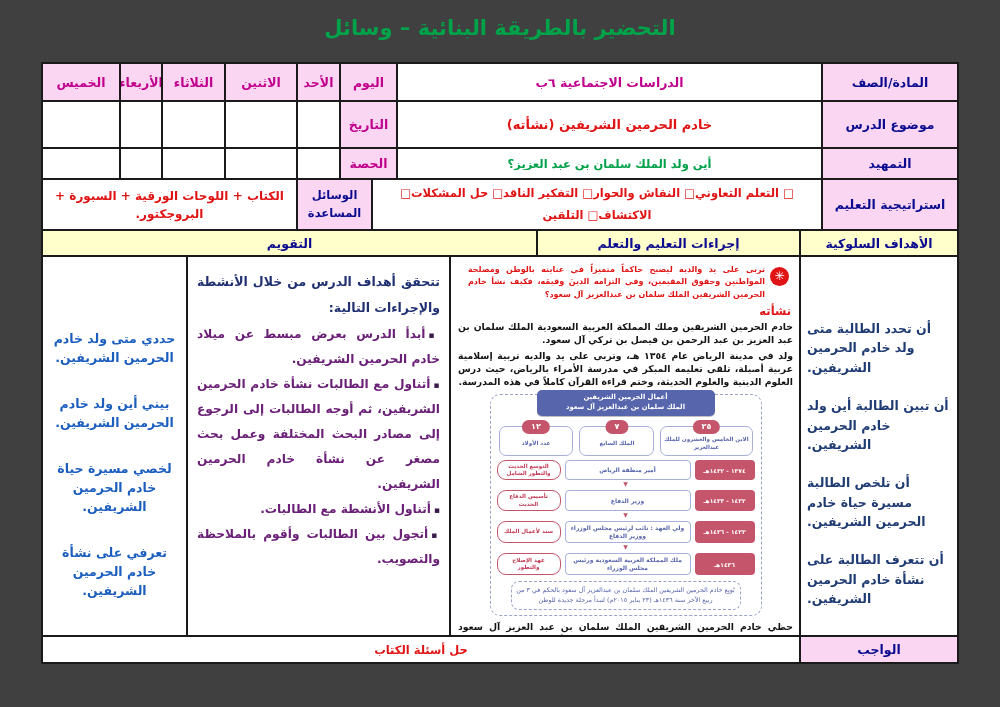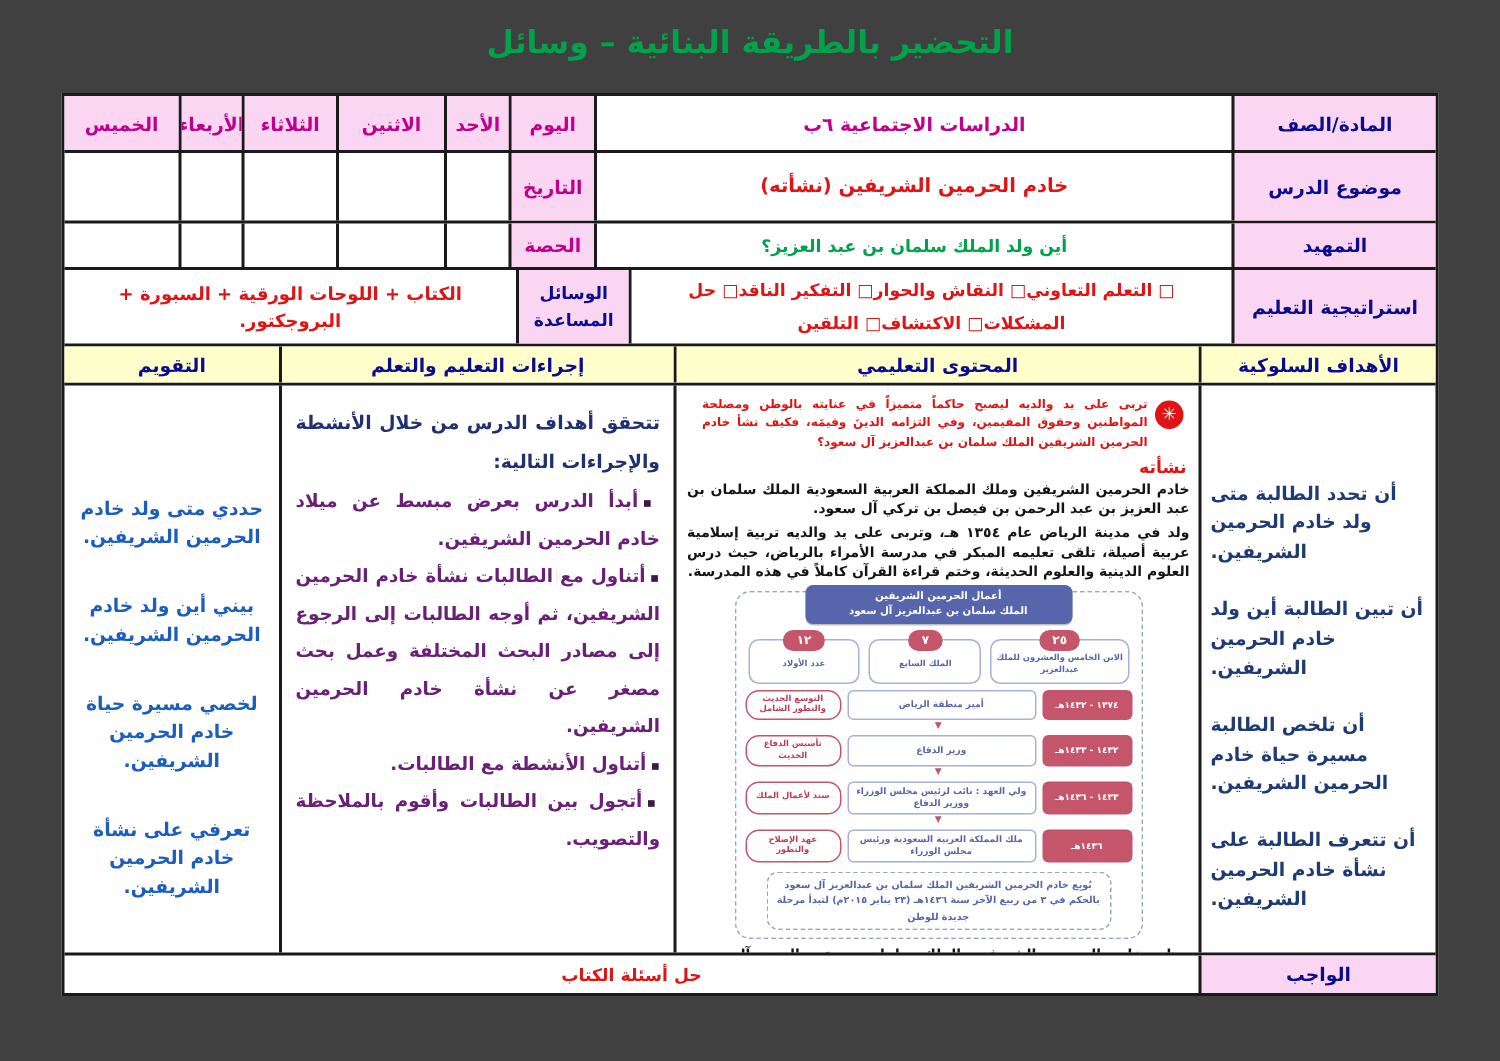--- a/index.html
+++ b/index.html
@@ -37,21 +37,21 @@
   
   .c-rlabel { width:136px; }
   .c-rvalue { width:425px; }
   .c-day { width:57px; }
   .c-sun { width:43px; }
   .c-mon { width:72px; }
   .c-tue { width:63px; }
   .c-wed { width:42px; }
   .c-thu { flex:1; }
 
-  .c-strat { width:402px; }
+  .c-strat { width:450px; }
   .c-aidlbl { width:75px; }
   .c-aids { flex:1; }
 
   
   .c-obj { width:158px; }
   .c-content { width:350px; }
   .c-proc { width:263px; }
   .c-eval { flex:1; }
   .c-hwval { flex:1; }
 
@@ -93,21 +93,21 @@
     border-radius:4px; display:flex; align-items:center; justify-content:center; padding:2px 2px; }
   .dg-role { flex:1; border:1px solid #A6B0D8; border-radius:4px; background:#fff; color:#5765AC;
     font-weight:bold; font-size:6px; line-height:1.35; display:flex; align-items:center;
     justify-content:center; text-align:center; padding:2px 3px; }
   .dg-note { flex:0 0 64px; border:1px solid #C4556A; border-radius:9px; background:#fff; color:#C23A55;
     font-weight:bold; font-size:5.6px; line-height:1.3; display:flex; align-items:center;
     justify-content:center; text-align:center; padding:2px 3px; }
   .dg-arrow { text-align:center; color:#C4556A; font-size:6px; line-height:5px; height:5px;
     margin:1px 70px 0 70px; }
   .dg-caption { border:1px dashed #9aa3c4; border-radius:8px; margin:6px 14px 0 14px; padding:3px 4px;
-    color:#5765AC; font-weight:bold; font-size:6.4px; line-height:1.6; text-align:center; }
+    color:#5765AC; font-weight:normal; font-size:6.4px; line-height:1.6; text-align:center; }
 
   
   .procedures { padding:12px 9px 6px 9px; color:#203070; }
   .proc-intro { font-weight:bold; font-size:12.5px; line-height:2.1; text-align:justify; color:#203070; }
   .proc-item { font-weight:bold; font-size:12.2px; line-height:2.05; text-align:justify; color:#6B2077; }
   .proc-item .bullet { color:#3a1a4a; font-size:9px; margin-left:3px; }
 
   
   .evaluation { padding:72px 6px 6px 6px; }
   .eval-item { color:#1B5EBE; font-weight:bold; font-size:12.5px; line-height:1.55;
@@ -161,21 +161,20 @@
 
     <div class="row r-strategy">
       <div class="cell pink c-rlabel lbl-blue">استراتيجية التعليم</div>
       <div class="cell c-strat red-txt strategies">□ التعلم التعاوني□ النقاش والحوار□ التفكير الناقد□ حل المشكلات□ الاكتشاف□ التلقين</div>
       <div class="cell pink c-aidlbl lbl-blue" style="font-size:11.5px; line-height:1.5;">الوسائل المساعدة</div>
       <div class="cell c-aids red-txt aids-val">الكتاب + اللوحات الورقية + السبورة + البروجكتور.</div>
     </div>
 
     <div class="row r-headers">
       <div class="cell yellow c-obj hdr">الأهداف السلوكية</div>
-      <div class="cell yellow c-content hdr">المحتوى التعليمي</div>
       <div class="cell yellow c-proc hdr">إجراءات التعليم والتعلم</div>
       <div class="cell yellow c-eval hdr">التقويم</div>
     </div>
 
     <div class="row r-body">
 
       <div class="cell c-obj body-cell objectives">
         <div class="objective-item">أن تحدد الطالبة متى ولد خادم الحرمين الشريفين.</div>
         <div class="objective-item">أن تبين الطالبة أين ولد خادم الحرمين الشريفين.</div>
         <div class="objective-item">أن تلخص الطالبة مسيرة حياة خادم الحرمين الشريفين.</div>

